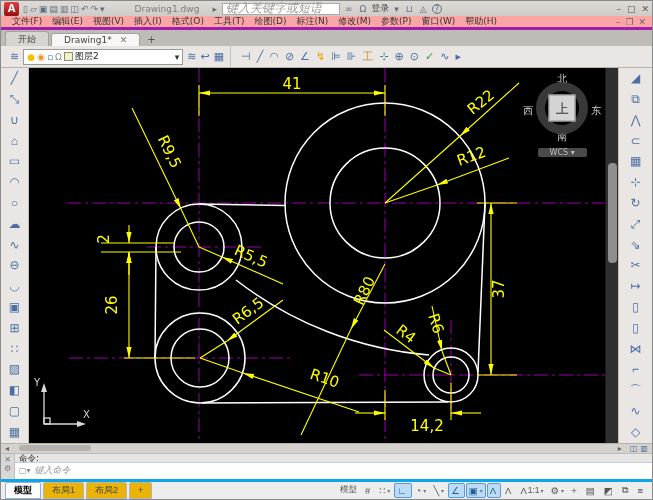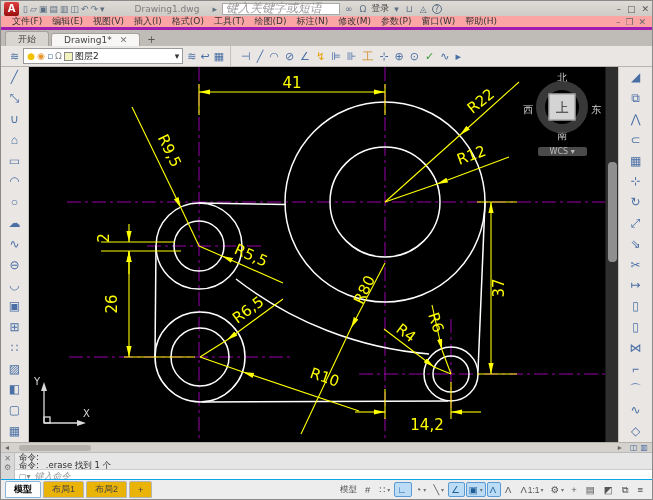--- a/index.html
+++ b/index.html
@@ -71,21 +71,21 @@
   
   .cmd { height:27px; display:flex; background:#e6e6e6; border-top:1px solid #bbb; }
   .cmd-grip { width:14px; background:#d8d8d8; border-right:1px solid #c0c0c0; display:flex; flex-direction:column; align-items:center; font-size:8px; color:#777; padding-top:1px; }
   .cmd-body { flex:1; display:flex; flex-direction:column; }
   .cmd-line { height:8px; font-size:8.5px; line-height:8px; padding:0 4px; color:#2a2a2a; white-space:nowrap; }
   .cmd-input { flex:1; background:#fff; border-top:1px solid #ccc; display:flex; align-items:center; gap:4px; padding:0 4px; }
   .cmd-input .ci-ic { color:#888; font-size:8px; }
   .cmd-input .ph { color:#999; font-style:italic; font-size:9px; }
 
   
-  .statusbar { height:20px; background:#ededed; border-top:1px solid #0ea5e9; display:flex; align-items:center; padding:4px 4px; gap:17px; }
+  .statusbar { height:20px; background:#ededed; border-top:3px solid #0ea5e9; display:flex; align-items:center; padding:4px 4px; gap:17px; }
   .ltab { font-size:9px; padding:1px 8px; border:1px solid #b5b5b5; background:#eab308; color:#444; border-radius:2px 2px 0 0; }
   .ltab.active { background:#fdfdfd; color:#000; border-color:#8ab4d8; font-weight:bold; }
   .sright { margin-left:auto; display:flex; align-items:center; gap:1px; }
   .sbtn { display:flex; align-items:center; gap:1px; border:1px solid transparent; background:transparent; font-size:9.5px; color:#555; padding:1px 2px; border-radius:2px; }
   .sbtn.active { background:#bcdcf5; border-color:#5a9bd5; color:#1d5e96; }
   .sbtn .cr { font-size:6px; color:#777; }
   .sbtn .sl { font-size:8.5px; }
 </style>
 </head>
 <body>
@@ -363,21 +363,20 @@
     </div>
   </div>
 
   <div class="cmd">
     <div class="cmd-grip">
       <span>✕</span>
       <span>⚙</span>
     </div>
     <div class="cmd-body">
       <div class="cmd-line">命令:</div>
-      <div class="cmd-line">命令: _.erase 找到 1 个</div>
       <div class="cmd-input">
         <span class="ci-ic">▢▾</span>
         <span class="ph">键入命令</span>
       </div>
     </div>
   </div>
 
   <div class="statusbar">
     <div style="display:flex;gap:2px">
         <button class="ltab active"><span>模型</span></button>

